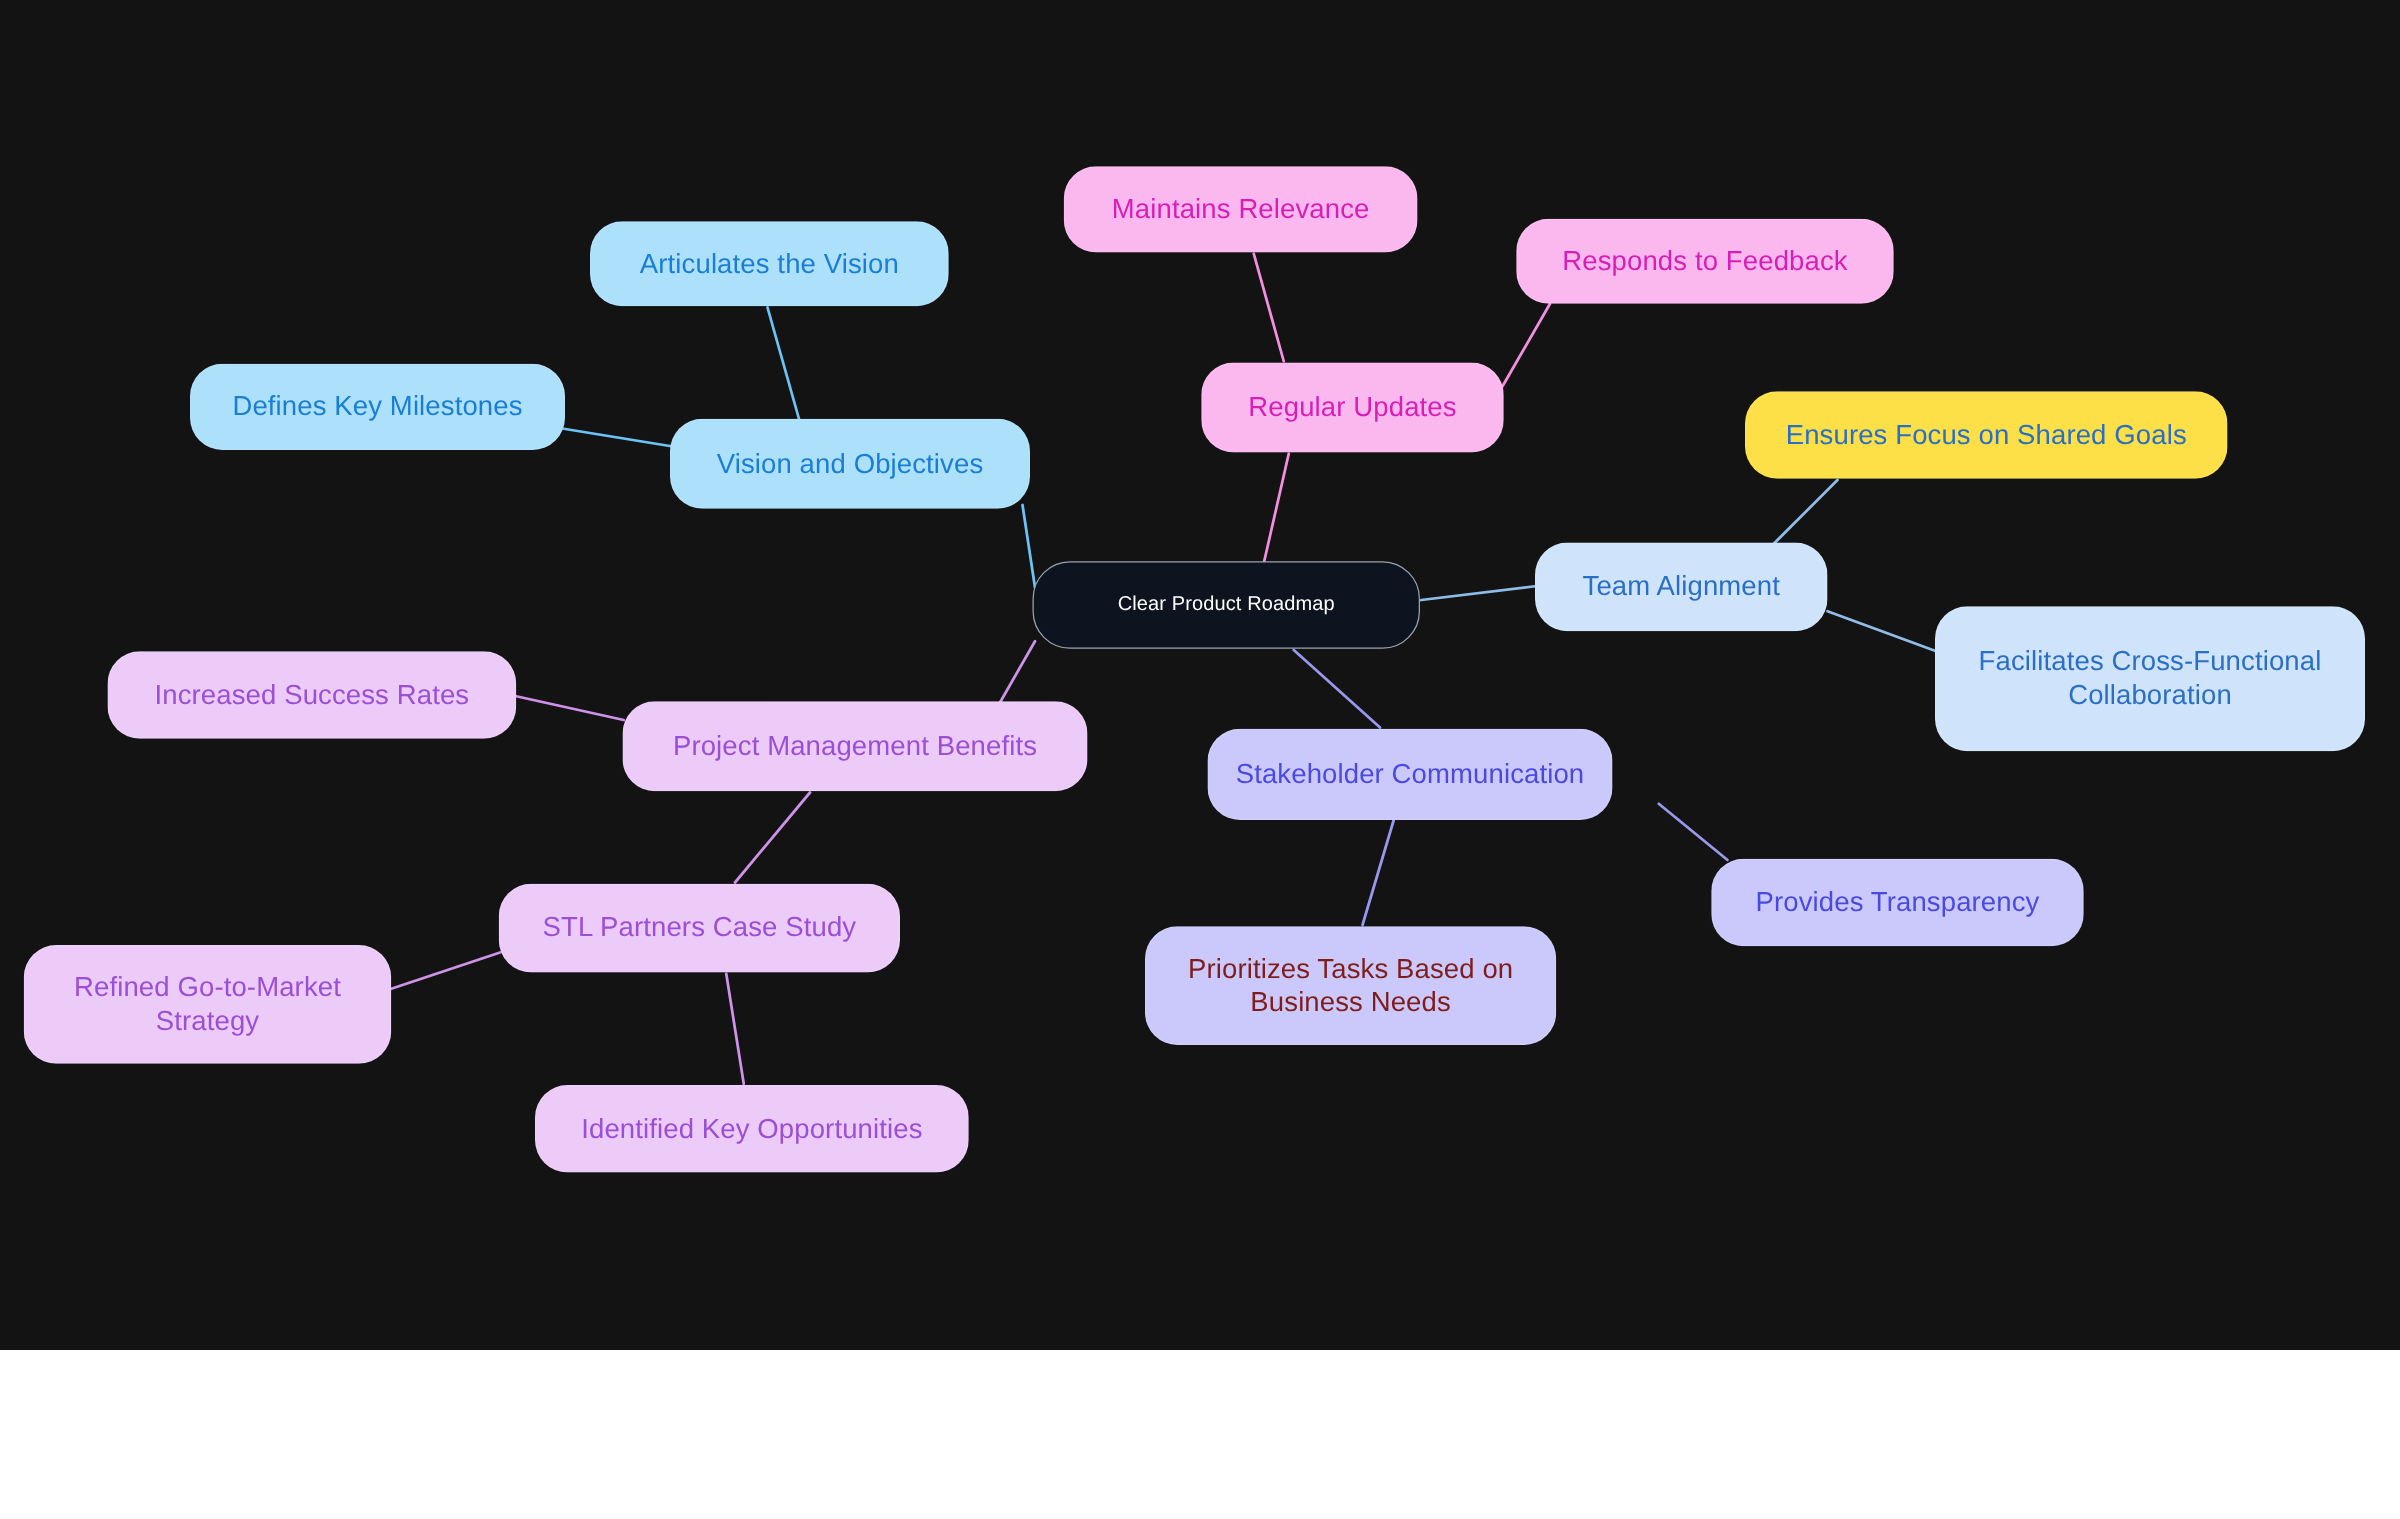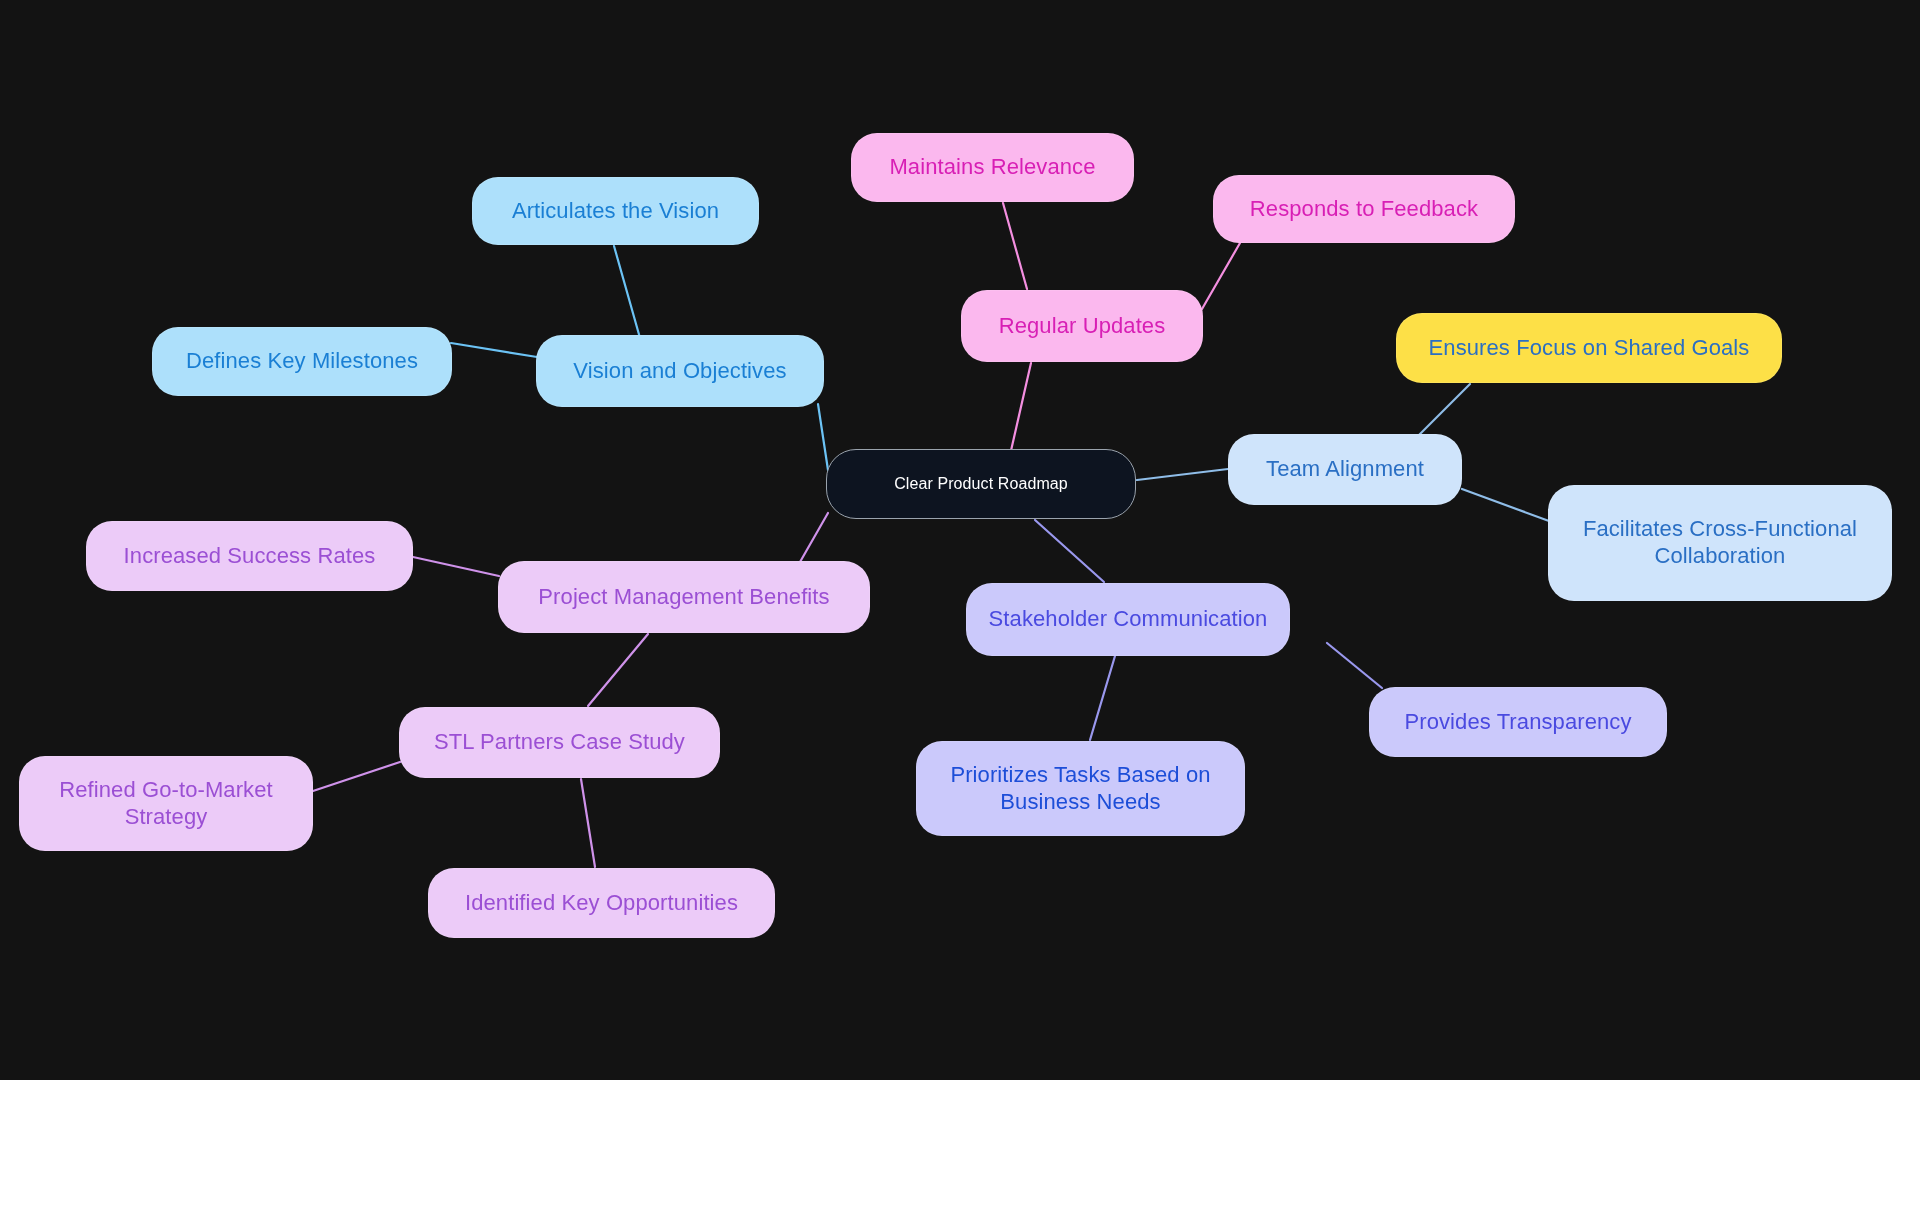--- a/index.html
+++ b/index.html
@@ -88,31 +88,31 @@
         <line x1="828" y1="513" x2="800" y2="562" stroke="#cf92ea" stroke-width="2.2" stroke-linecap="round"></line>
         <line x1="499" y1="576" x2="413" y2="557" stroke="#cf92ea" stroke-width="2.2" stroke-linecap="round"></line>
         <line x1="648" y1="634" x2="588" y2="706" stroke="#cf92ea" stroke-width="2.2" stroke-linecap="round"></line>
         <line x1="400" y1="762" x2="313" y2="791" stroke="#cf92ea" stroke-width="2.2" stroke-linecap="round"></line>
         <line x1="581" y1="779" x2="595" y2="867" stroke="#cf92ea" stroke-width="2.2" stroke-linecap="round"></line>
       </svg>
     <div id="nodes-layer">
         <div class="node central" style="left: 826px; top: 449px; width: 310px; height: 70px; background: rgb(13, 20, 32); color: rgb(255, 255, 255); border-color: rgb(154, 163, 173);">Clear Product Roadmap</div>
         <div class="node" style="left: 536px; top: 335px; width: 288px; height: 72px; background: rgb(173, 224, 251); color: rgb(26, 127, 212);">Vision and Objectives</div>
         <div class="node" style="left: 472px; top: 177px; width: 287px; height: 68px; background: rgb(173, 224, 251); color: rgb(26, 127, 212);">Articulates the Vision</div>
-        <div class="node" style="left: 152px; top: 291px; width: 300px; height: 69px; background: rgb(173, 224, 251); color: rgb(26, 127, 212); margin-top: 36px;">Defines Key Milestones</div>
+        <div class="node" style="left: 152px; top: 291px; width: 300px; height: 69px; background: rgb(173, 224, 251); color: rgb(26, 127, 212);">Defines Key Milestones</div>
         <div class="node" style="left: 961px; top: 290px; width: 242px; height: 72px; background: rgb(251, 184, 238); color: rgb(216, 31, 181);">Regular Updates</div>
         <div class="node" style="left: 851px; top: 133px; width: 283px; height: 69px; background: rgb(251, 184, 238); color: rgb(216, 31, 181);">Maintains Relevance</div>
         <div class="node" style="left: 1213px; top: 175px; width: 302px; height: 68px; background: rgb(251, 184, 238); color: rgb(216, 31, 181); padding-left: 16px;">Responds to Feedback</div>
         <div class="node" style="left: 1228px; top: 434px; width: 234px; height: 71px; background: rgb(207, 228, 251); color: rgb(42, 111, 196);">Team Alignment</div>
         <div class="node" style="left: 1396px; top: 313px; width: 386px; height: 70px; background: #fde047; color: rgb(42, 111, 196);">Ensures Focus on Shared Goals</div>
         <div class="node" style="left: 1548px; top: 485px; width: 344px; height: 116px; background: rgb(207, 228, 251); color: rgb(42, 111, 196);">Facilitates Cross-Functional
 Collaboration</div>
         <div class="node" style="left: 966px; top: 583px; width: 324px; height: 73px; background: rgb(203, 201, 251); color: rgb(74, 74, 224);">Stakeholder Communication</div>
         <div class="node" style="left: 1369px; top: 687px; width: 298px; height: 70px; background: rgb(203, 201, 251); color: rgb(74, 74, 224);">Provides Transparency</div>
-        <div class="node" style="left: 916px; top: 741px; width: 329px; height: 95px; background: rgb(203, 201, 251); color: #1d4ed8;">Prioritizes Tasks Based on
+        <div class="node" style="left: 916px; top: 741px; width: 329px; height: 95px; background: rgb(203, 201, 251); color: #7f1d1d;">Prioritizes Tasks Based on
 Business Needs</div>
         <div class="node" style="left: 498px; top: 561px; width: 372px; height: 72px; background: rgb(236, 203, 248); color: rgb(155, 79, 212);">Project Management Benefits</div>
         <div class="node" style="left: 86px; top: 521px; width: 327px; height: 70px; background: rgb(236, 203, 248); color: rgb(155, 79, 212);">Increased Success Rates</div>
         <div class="node" style="left: 399px; top: 707px; width: 321px; height: 71px; background: rgb(236, 203, 248); color: rgb(155, 79, 212);">STL Partners Case Study</div>
         <div class="node" style="left: 19px; top: 756px; width: 294px; height: 95px; background: rgb(236, 203, 248); color: rgb(155, 79, 212);">Refined Go-to-Market
 Strategy</div>
         <div class="node" style="left: 428px; top: 868px; width: 347px; height: 70px; background: rgb(236, 203, 248); color: rgb(155, 79, 212);">Identified Key Opportunities</div>
       </div>
   </div>
 

